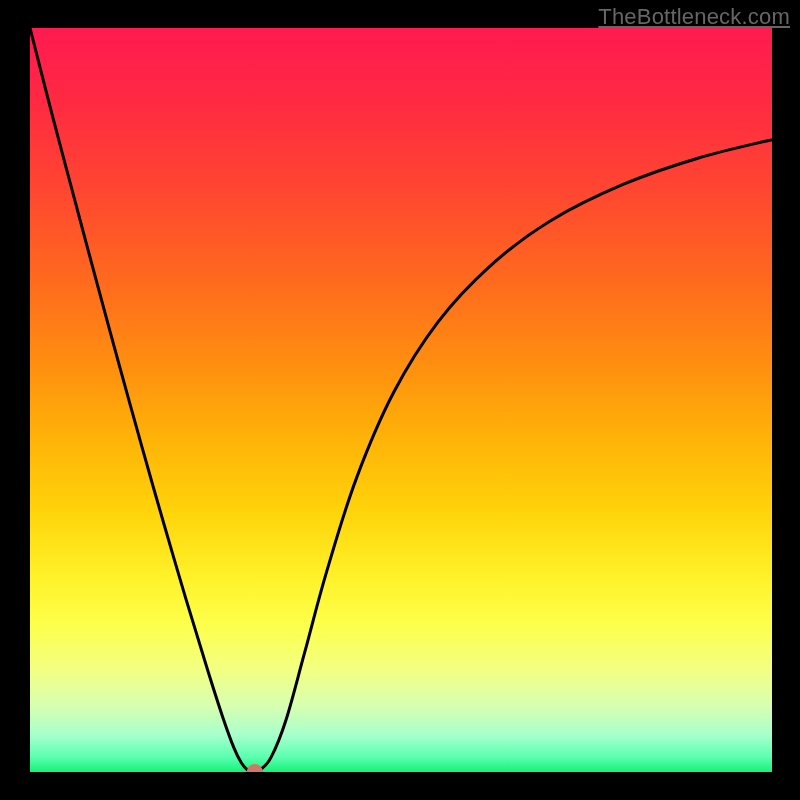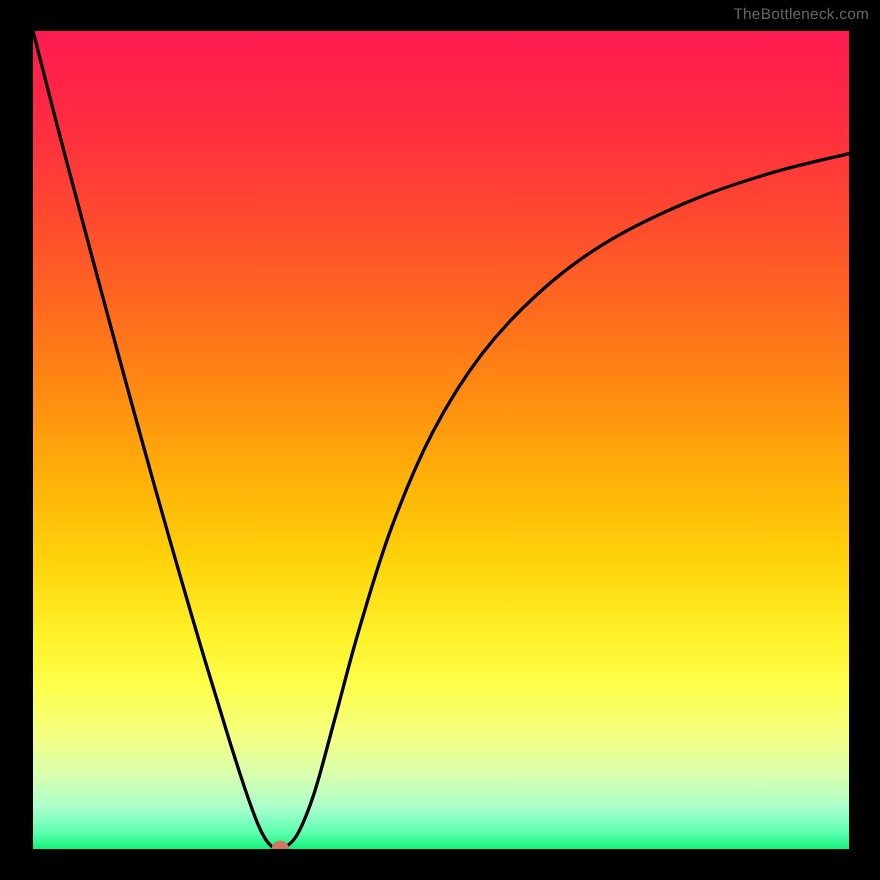--- a/index.html
+++ b/index.html
@@ -15,24 +15,25 @@
     position: relative;
     width: 800px;
     height: 800px;
     background: #000;
   }
   #watermark {
     position: absolute;
     top: 4px;
     right: 10px;
     color: #666;
-    font-size: 14px;
+    font-size: 22px;
     font-weight: 500;
     letter-spacing: 0.2px;
     z-index: 50;
+    text-decoration: underline;
   }
   #plot-area {
     position: absolute;
     left: 30px;
     top: 28px;
     width: 742px;
     height: 744px;
     overflow: hidden;
   }
   #gradient-bg {

